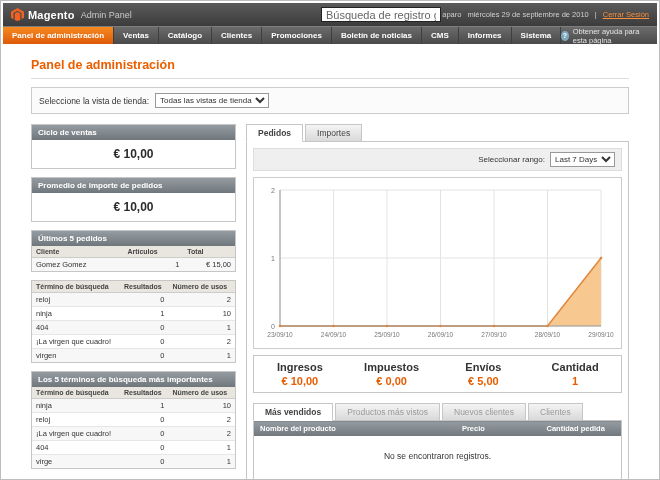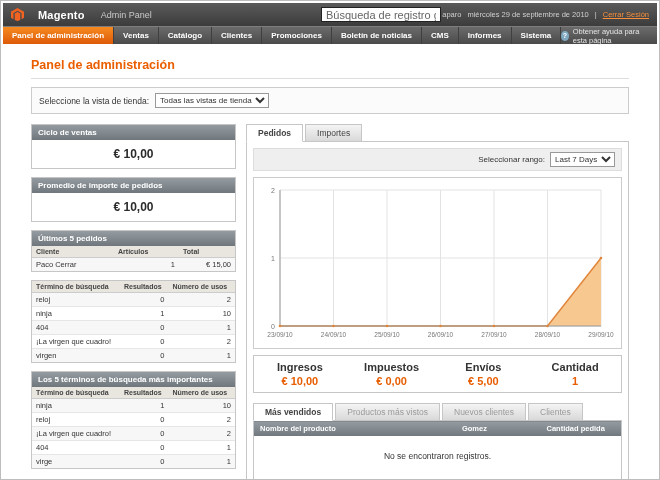--- a/index.html
+++ b/index.html
@@ -1,21 +1,21 @@
 <!DOCTYPE html>
 <html><head>
 <meta charset="utf-8">
 <style>
   * { margin:0; padding:0; box-sizing:border-box; }
   html,body { background:#e9e9e9; font-family:"Liberation Sans","DejaVu Sans",sans-serif; }
   .frame { width:660px; height:480px; background:#fff; border:1px solid #bdbdbd; overflow:hidden; position:relative; padding:2px; }
 
   
   .hdr { height:23px; background:linear-gradient(#5a5a5a,#3c3c3c); display:flex; align-items:center; padding:0 8px; position:relative; }
-  .logo { display:flex; align-items:center; gap:14px; }
+  .logo { display:flex; align-items:center; gap:4px; }
   .logo-ic { width:13px; height:13px; display:block; }
   .logo-txt { color:#fff; font-weight:bold; font-size:11px; letter-spacing:0.2px; }
   .logo-sub { color:#c9c9c9; font-size:9px; margin-left:2px; }
   .gsearch { position:absolute; left:318px; top:4px; width:120px; height:15px; border:1px solid #222; background:#fff; color:#666; font-size:11px; padding:0 4px; font-family:inherit; }
   .hdr-right { margin-left:auto; display:flex; align-items:center; gap:6px; font-size:7.5px; color:#cfcfcf; }
   .hdr-right .logout { color:#f78f3c; text-decoration:underline; cursor:pointer; }
 
   
   .nav { height:18px; background:linear-gradient(#6b6b6b,#4a4a4a); display:flex; align-items:stretch; border-top:1px solid #7d7d7d; }
   .nav ul { display:flex; list-style:none; height:100%; }
@@ -135,21 +135,21 @@
         <div class="box">
           <div class="box-head">Últimos 5 pedidos</div>
           <table class="mini">
             <tbody>
                 <tr>
               <th>Cliente</th>
               <th class="num">Artículos</th>
               <th class="num">Total</th>
             </tr>
             <tr>
-              <td>Paco Cerrar</td>
+              <td>Gomez Gomez</td>
               <td class="num">1</td>
               <td class="num">€ 15,00</td>
             </tr>
           </tbody>
             </table>
         </div>
 
         <div class="box">
           <table class="mini">
             <tbody>
@@ -299,21 +299,21 @@
             <div class="tab active">Más vendidos</div>
             <div class="tab dis">Productos más vistos</div>
             <div class="tab dis">Nuevos clientes</div>
             <div class="tab dis">Clientes</div>
           </div>
 
           <table class="prod">
             <tbody>
                 <tr>
               <th style="width:55%">Nombre del producto</th>
-              <th style="width:23%">Gomez</th>
+              <th style="width:23%">Precio</th>
               <th style="width:22%">Cantidad pedida</th>
             </tr>
             <tr>
               <td class="empty" colspan="3">No se encontraron registros.</td>
             </tr>
           </tbody>
             </table>
         </div>
       </div>
     </div>

